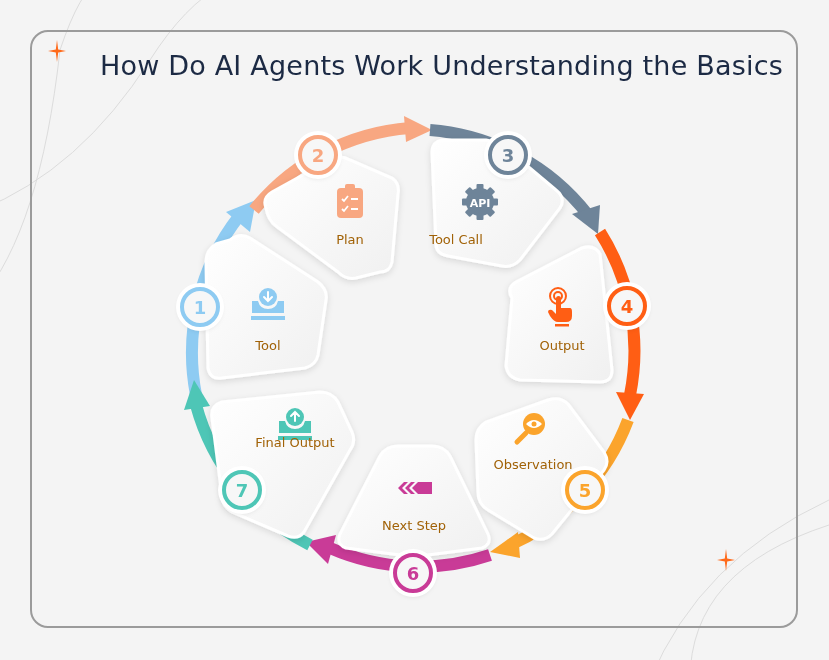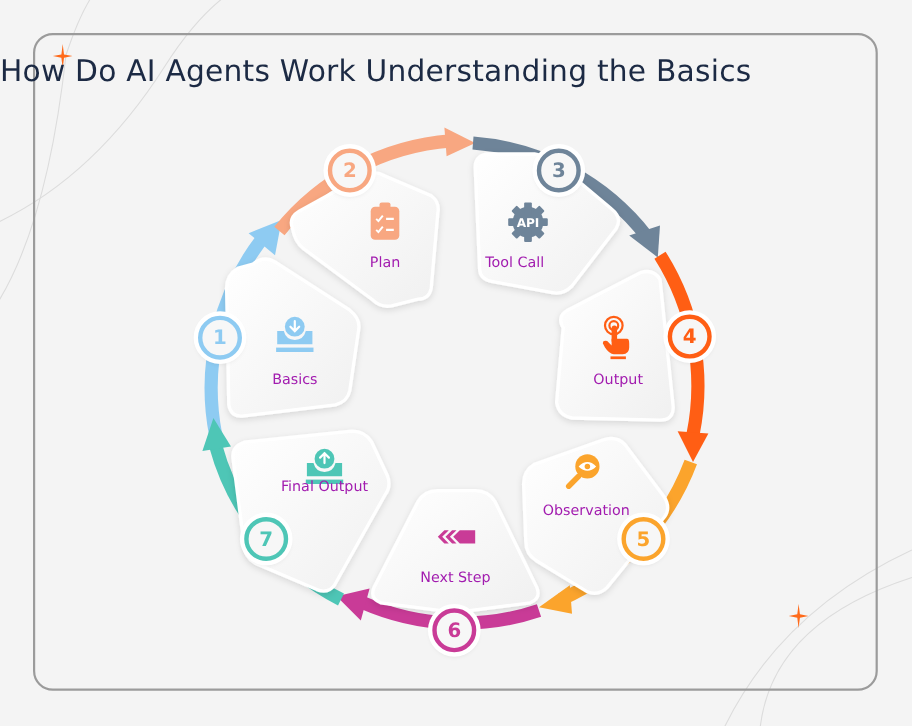--- a/index.html
+++ b/index.html
@@ -1,21 +1,21 @@
 <!DOCTYPE html>
 <html><head>
 <meta charset="utf-8">
 <style>
   html, body { margin:0; padding:0; }
   body { width:829px; height:660px; background:#f4f4f4; position:relative; overflow:hidden; font-family:"Liberation Sans", sans-serif; }
   .bg-svg { position:absolute; left:0; top:0; width:829px; height:660px; }
   .frame { position:absolute; left:30px; top:30px; width:768px; height:598px; border:2px solid #9b9b9b; border-radius:18px; box-sizing:border-box; }
-  .title { position:absolute; left:0; width:783px; top:50px; text-align:left; font-size:27px; color:#1c2a44; font-family:"DejaVu Sans", sans-serif; letter-spacing:0.2px; }
+  .title { position:absolute; left:0; width:783px; top:50px; text-align:right; font-size:27px; color:#1c2a44; font-family:"DejaVu Sans", sans-serif; letter-spacing:0.2px; }
   .diagram { position:absolute; left:0; top:0; width:829px; height:660px; }
-  .card-label { position:absolute; transform:translateX(-50%); font-size:13px; color:#a21caf; font-family:"DejaVu Sans", sans-serif; white-space:nowrap; }
+  .card-label { position:absolute; transform:translateX(-50%); font-size:13px; color:#a16207; font-family:"DejaVu Sans", sans-serif; white-space:nowrap; }
   .num { position:absolute; width:40px; height:40px; margin-left:-20px; margin-top:-20px; border-radius:50%; background:#f7f7f7; box-sizing:border-box; display:flex; align-items:center; justify-content:center; font-family:"DejaVu Sans", sans-serif; font-weight:bold; font-size:18px; box-shadow:0 0 0 4px #ffffff, 0 2px 6px rgba(0,0,0,0.18); }
 </style>
 </head>
 <body>
 
 <svg class="bg-svg" viewBox="0 0 829 660">
   <path d="M -20 210 Q 80 170 150 60 T 300 -20" fill="none" stroke="#dcdcdc" stroke-width="1"></path>
   <path d="M -20 300 Q 40 230 60 50 Q 80 -10 100 -20" fill="none" stroke="#dcdcdc" stroke-width="1"></path>
   <path d="M 650 680 Q 700 560 829 500" fill="none" stroke="#dcdcdc" stroke-width="1"></path>
   <path d="M 690 680 Q 690 570 829 525" fill="none" stroke="#dcdcdc" stroke-width="1"></path>
@@ -129,23 +129,23 @@
   </g>
 
   <g transform="translate(295,425)">
     <circle cx="0" cy="-8" r="9" fill="#4ec6b6"></circle>
     <path d="M0 -4 V -13 M -4 -9 L 0 -13 L 4 -9" stroke="#fff" stroke-width="2" fill="none" stroke-linecap="round"></path>
     <path d="M -16 -4 H -10 Q -8 4 0 4 Q 8 4 10 -4 H 16 V 8 H -16 Z" fill="#4ec6b6"></path>
     <rect x="-17" y="11" width="34" height="4" fill="#4ec6b6"></rect>
   </g>
 </svg>
 
-<div class="card-label" style="left:268px;top:338px">Basics</div>
+<div class="card-label" style="left:268px;top:338px">Tool</div>
 <div class="card-label" style="left:350px;top:232px">Plan</div>
-<div class="card-label" style="left:468px;top:232px">Tool Call</div>
+<div class="card-label" style="left:456px;top:232px">Tool Call</div>
 <div class="card-label" style="left:562px;top:338px">Output</div>
 <div class="card-label" style="left:533px;top:457px">Observation</div>
 <div class="card-label" style="left:414px;top:518px">Next Step</div>
 <div class="card-label" style="left:295px;top:435px">Final Output</div>
 
 <div class="num" style="left:200px;top:307px;border:4px solid #8ecbf2;color:#8ecbf2">1</div>
 <div class="num" style="left:318px;top:155px;border:4px solid #f8a781;color:#f8a781">2</div>
 <div class="num" style="left:508px;top:155px;border:4px solid #6e8499;color:#6e8499">3</div>
 <div class="num" style="left:627px;top:306px;border:4px solid #ff5e14;color:#ff5e14">4</div>
 <div class="num" style="left:585px;top:490px;border:4px solid #fba42c;color:#fba42c">5</div>

